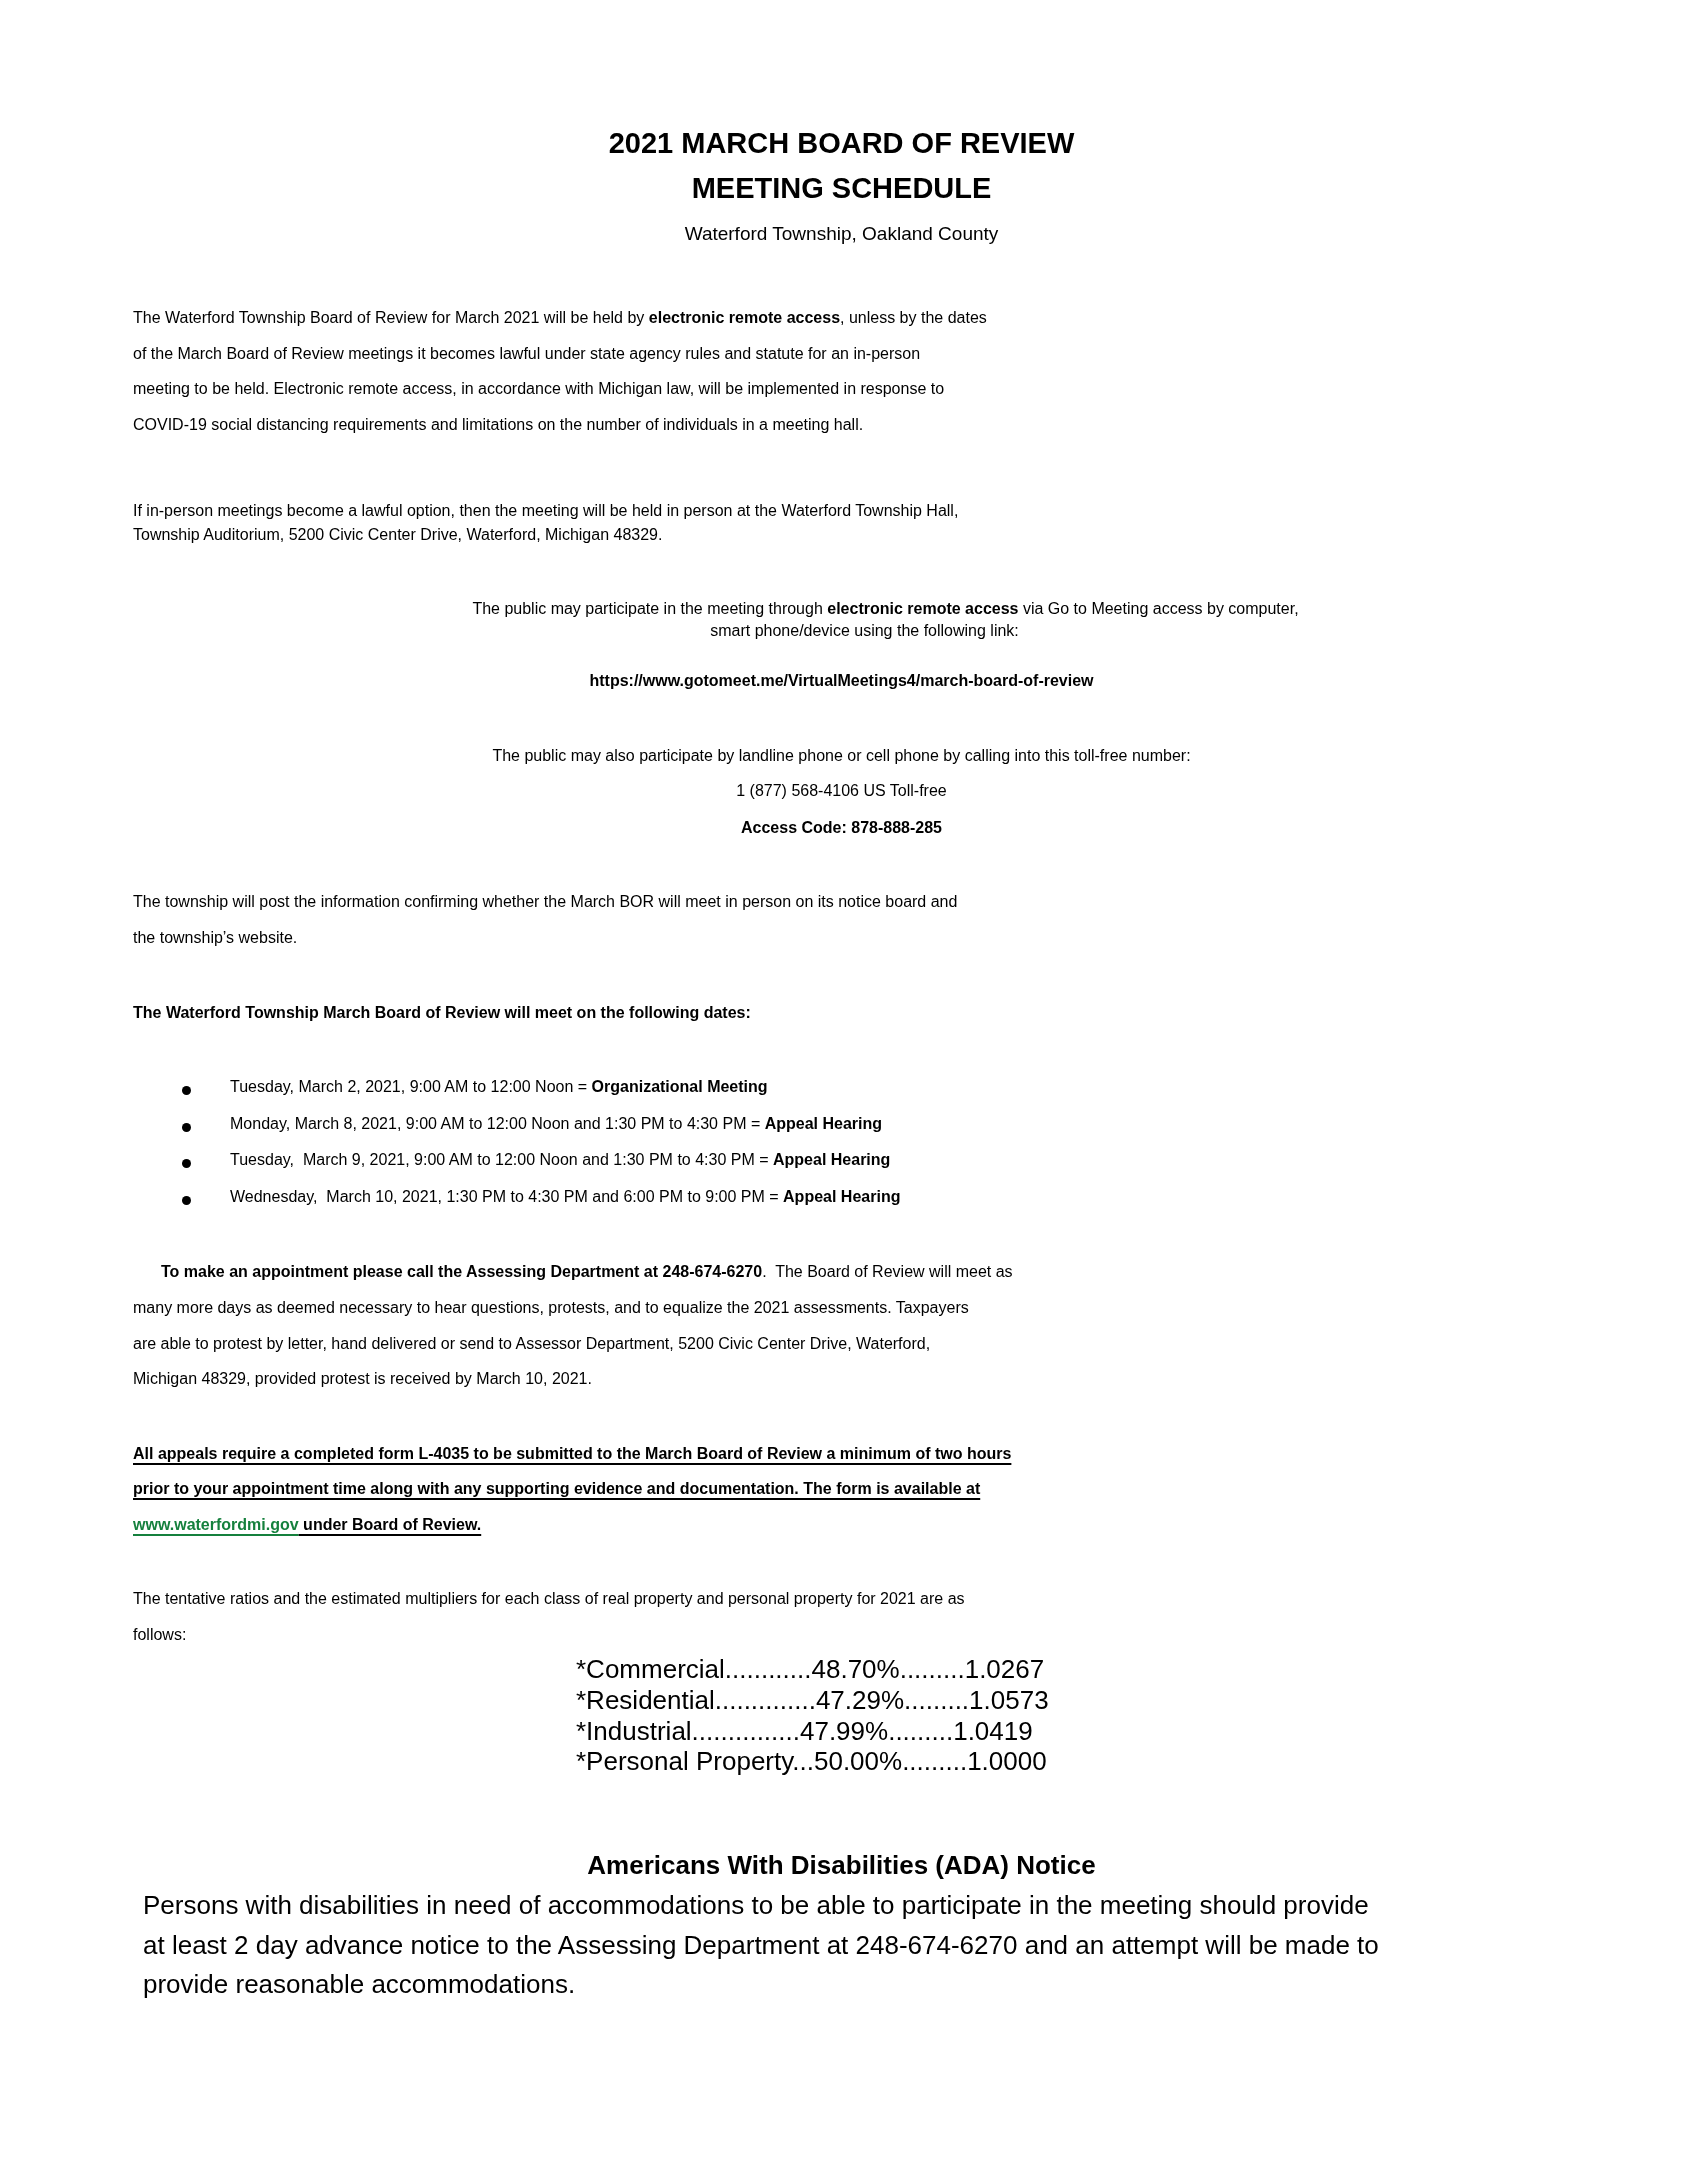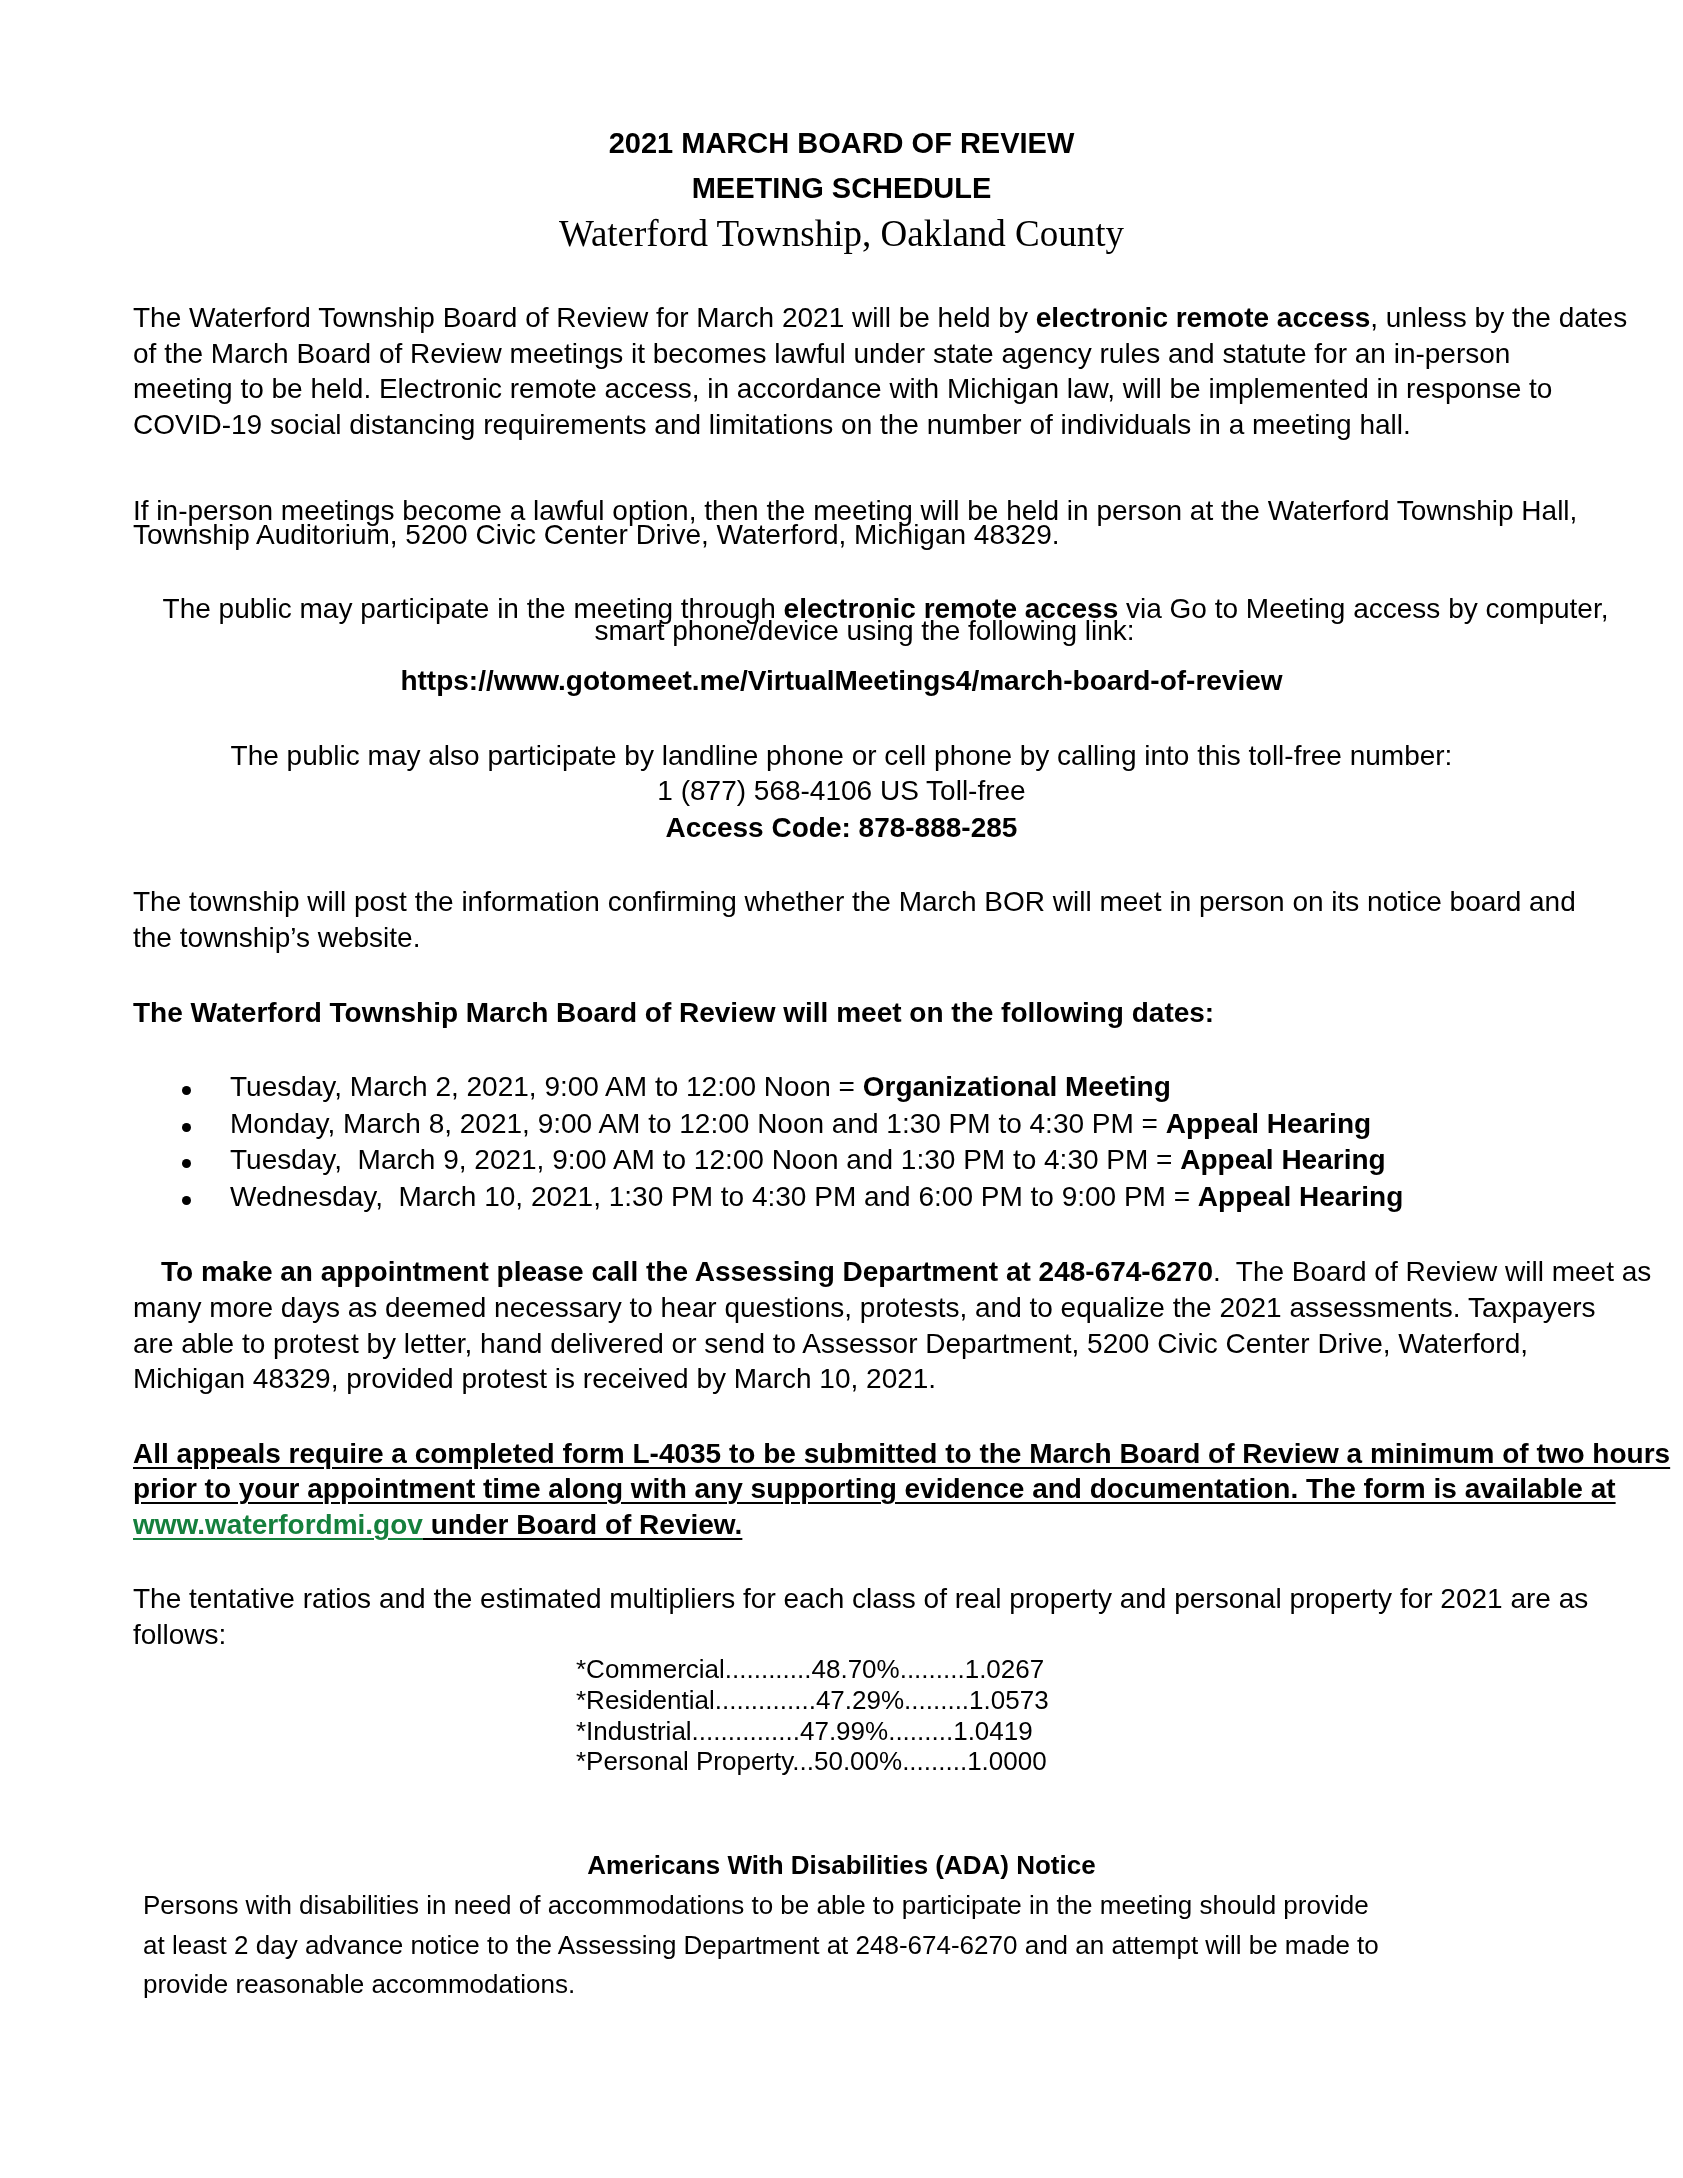--- a/index.html
+++ b/index.html
@@ -1,23 +1,23 @@
 <!DOCTYPE html>
 <html><head>
 <meta charset="utf-8">
 <style>
   html, body { margin:0; padding:0; background:#ffffff; }
   body { width:1683px; height:2178px; position:relative; overflow:hidden;
          font-family:"Liberation Sans", sans-serif; color:#000; }
-  .ln { position:absolute; white-space:nowrap; font-size:28px; line-height:30px; }
+  .ln { position:absolute; white-space:nowrap; font-size:16px; line-height:30px; }
   .c { left:0; width:1683px; text-align:center; }
   .b { font-weight:bold; }
   .u { text-decoration:underline; text-decoration-thickness:2px; text-underline-offset:4px; }
   .title { font-size:29px; font-weight:bold; line-height:36px; }
-  .subtitle { font-size:37px; line-height:36px;font-family:Liberation Serif, serif; }
+  .subtitle { font-size:19px; line-height:36px; }
   .bullet { position:absolute; width:9px; height:9px; border-radius:50%; background:#000; }
   .link { color:#15803d; text-decoration:underline; text-decoration-thickness:2px; text-underline-offset:4px; }
   .ratio { font-size:26px; line-height:32px; }
   .ada { font-size:26px; line-height:32px; }
 </style>
 </head>
 <body>
 
 <div class="ln c title" style="top:125px;">2021 MARCH BOARD OF REVIEW</div>
 <div class="ln c title" style="top:170px;">MEETING SCHEDULE</div>

